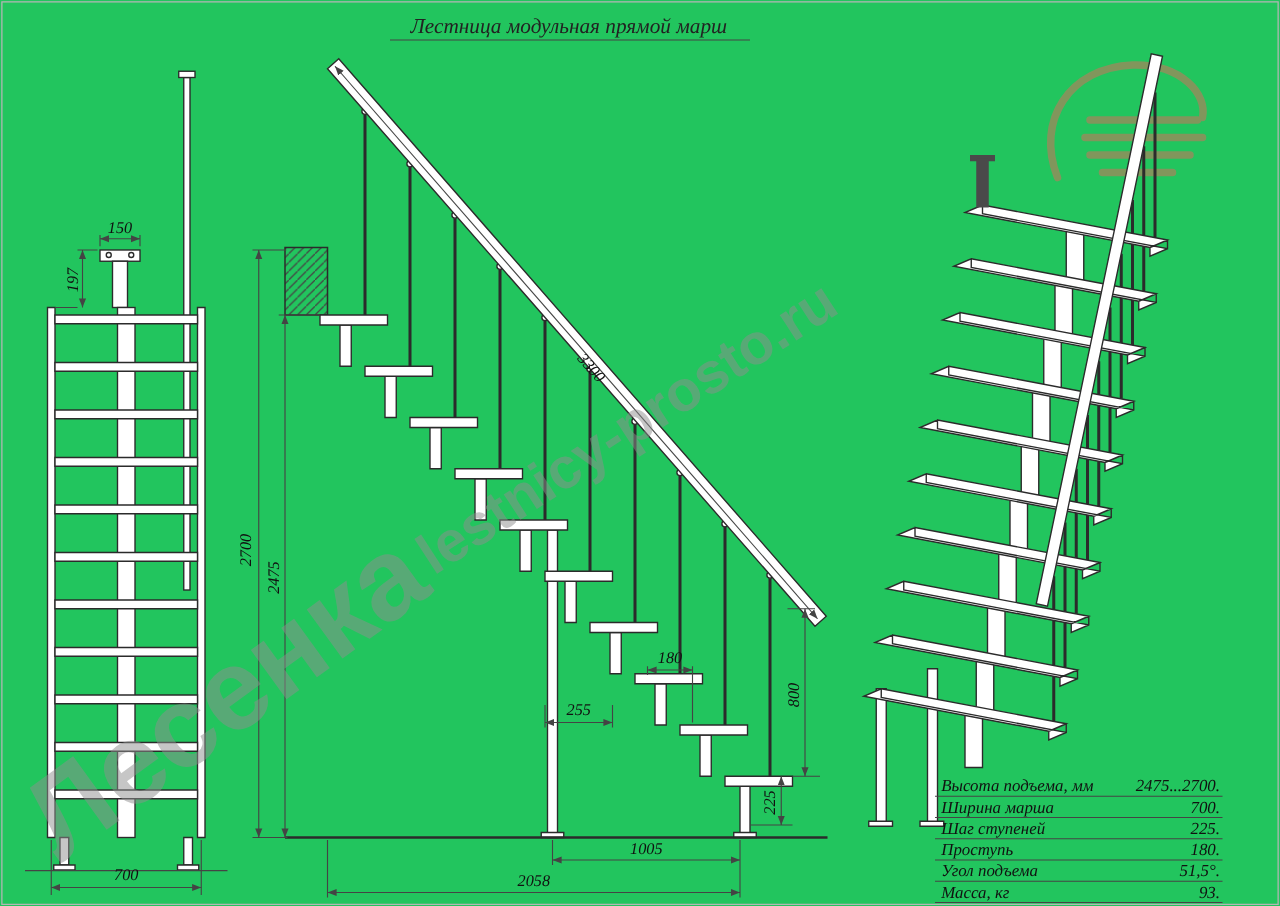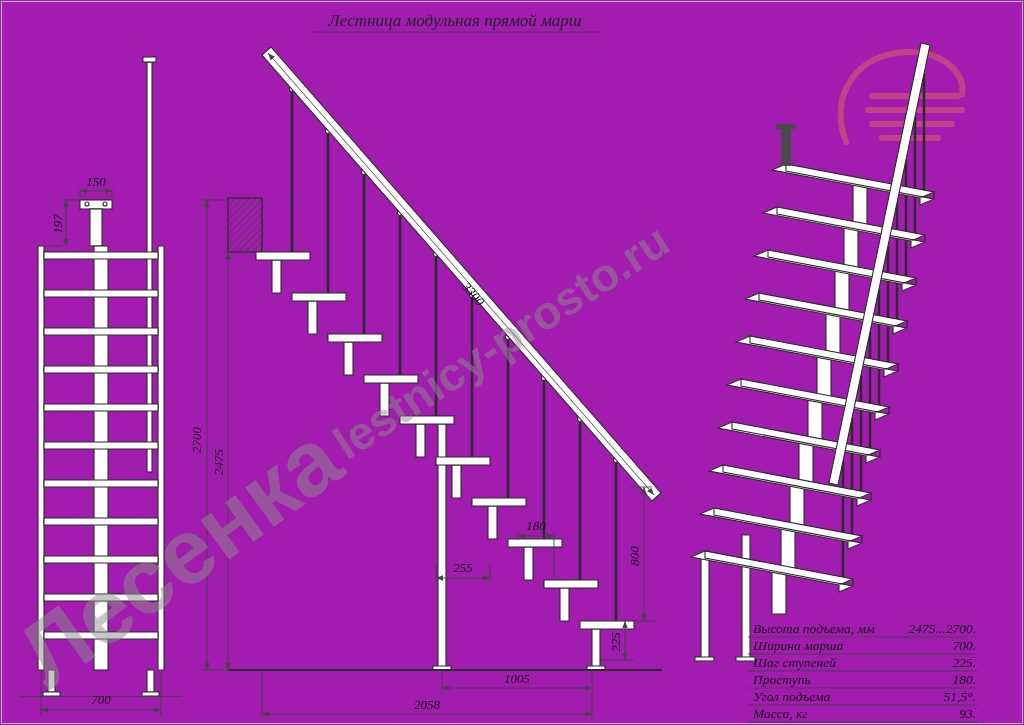--- a/index.html
+++ b/index.html
@@ -1,16 +1,16 @@
 <!DOCTYPE html>
 <html><head>
 <meta charset="utf-8">
 <style>
   html,body{margin:0;padding:0;background:#ffffff}
-  .page{position:relative;width:1024px;height:725px;background:#a21caf;overflow:hidden;
+  .page{position:relative;width:1024px;height:725px;background:#22c55e;overflow:hidden;
         font-family:"Liberation Serif",serif}
   svg{display:block}
   .ln{stroke:#2b2b2b;stroke-width:1.1;fill:none}
   .fw{fill:#ffffff;stroke:#2b2b2b;stroke-width:1.1}
   .thk{stroke:#2b2b2b;stroke-width:2;fill:none}
   .dim{stroke:#444;stroke-width:0.9;fill:none}
   .bal{stroke:#2b2b2b;stroke-width:2.4;fill:none}
   text.dt{font:italic 13px "Liberation Serif",serif;fill:#111;text-anchor:middle}
   text.ttl{font:italic 17px "Liberation Serif",serif;fill:#222;text-anchor:middle}
   text.spec{font:italic 13.5px "Liberation Serif",serif;fill:#111}

